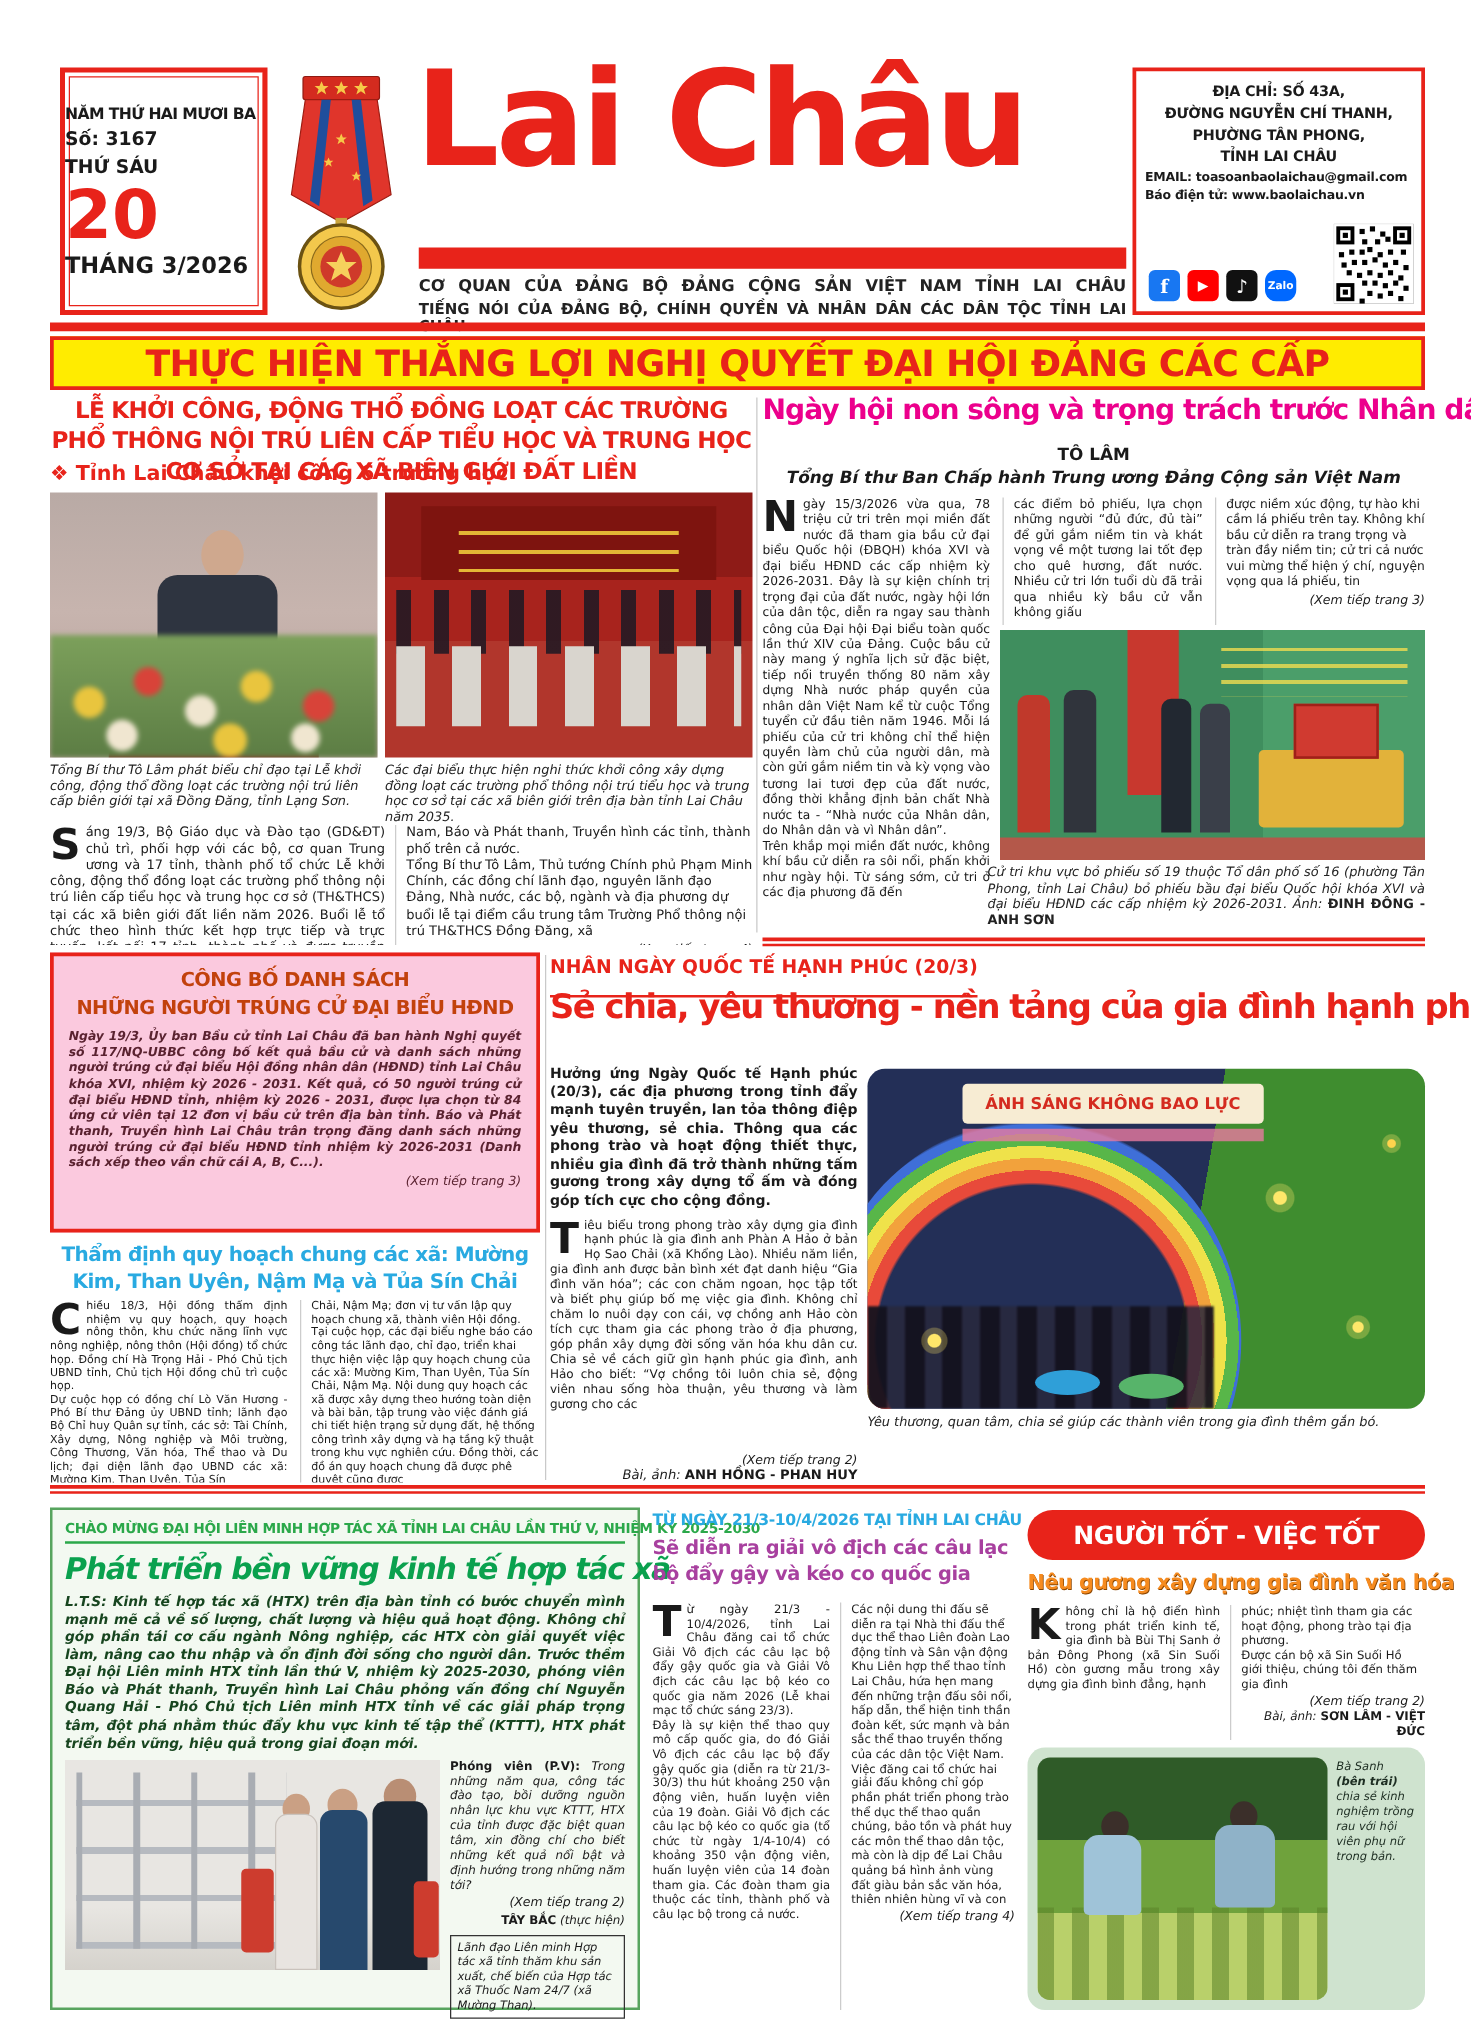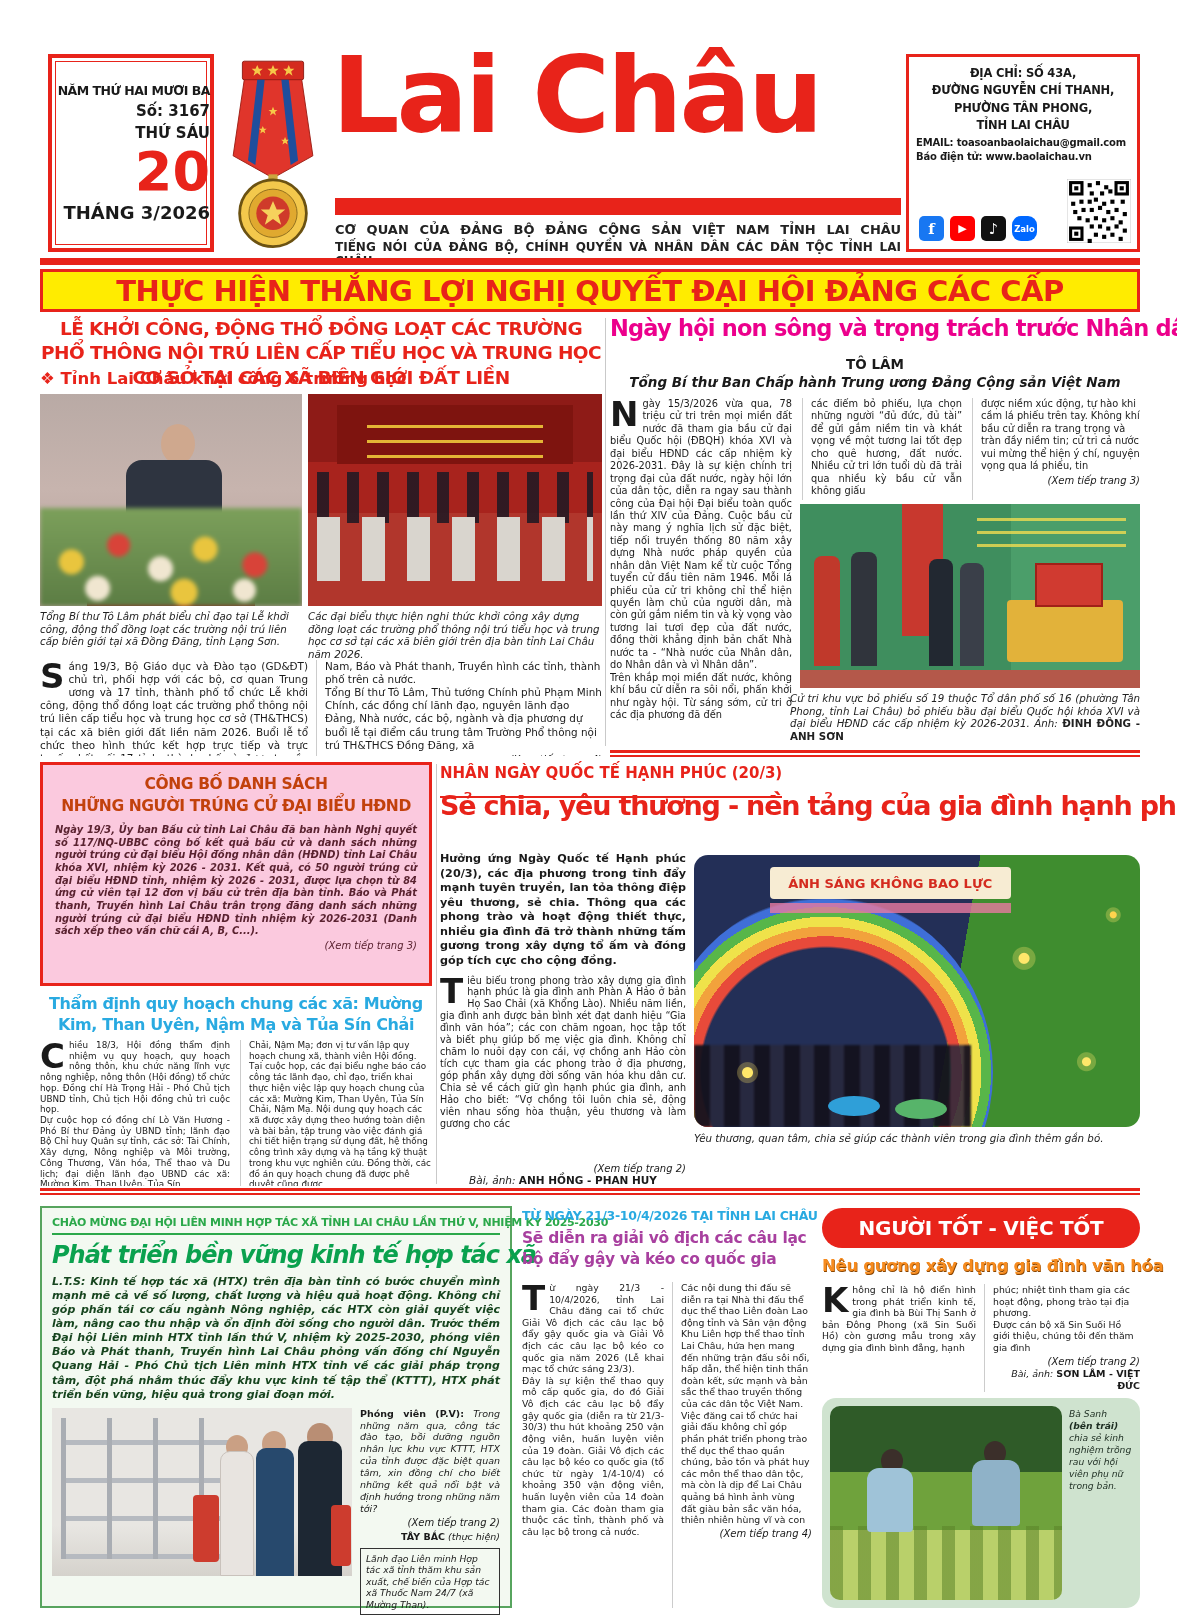--- a/index.html
+++ b/index.html
@@ -13,21 +13,21 @@
   .abs{position:absolute}
   .just{text-align:justify}
   .pre{white-space:pre-line}
   .clip{overflow:hidden}
   .ital{font-style:italic}
   .bold{font-weight:700}
 
   
   .issue-box{left:48px;top:54px;width:166px;height:198px;border:4px solid var(--red);
     box-shadow:inset 0 0 0 3px #fff, inset 0 0 0 4px var(--red);
-    display:flex;flex-direction:column;align-items:flex-end;justify-content:center;gap:4px;text-align:center}
+    display:flex;flex-direction:column;align-items:flex-start;justify-content:center;gap:4px;text-align:center}
   .issue-year{font-size:12.5px;font-weight:700;letter-spacing:-0.5px}
   .issue-no{font-size:15px;font-weight:700}
   .issue-weekday{font-size:15px;font-weight:800}
   .issue-day{font-size:54px;font-weight:800;color:var(--red);line-height:.95}
   .issue-month{font-size:18px;font-weight:800}
   .medal-wrap{left:222px;top:52px;width:102px;height:202px}
   .np-title{left:332px;top:40px;width:572px;font-size:106px;font-weight:800;color:var(--red);
     line-height:1.05;letter-spacing:-3px;white-space:nowrap}
   .title-bar{left:335px;top:198px;width:566px;height:17px;background:var(--red)}
   .tagline{left:335px;width:566px;font-weight:700;color:#222;text-align:justify;text-align-last:justify}
@@ -119,21 +119,21 @@
   .s3-headline{left:40px;top:994px;width:392px;text-align:center;font-size:16px;font-weight:800;color:var(--blue);line-height:1.3;letter-spacing:-0.4px}
   .s3-c1{left:40px;top:1040px;width:190px;height:146px;font-size:8.8px;line-height:1.22}
   .s3-c2{left:240px;top:1040px;width:192px;height:146px;font-size:8.8px;line-height:1.22;border-left:1px solid #ccc;padding-left:8px}
 
   
   .s4-kicker{left:440px;top:764px;font-size:15px;font-weight:800;color:var(--red);border-bottom:2px solid var(--red);padding-bottom:14px}
   .s4-headline{left:440px;top:790px;width:700px;font-size:27px;font-weight:800;color:var(--red);letter-spacing:-1.2px;white-space:nowrap;text-align:center}
   .s4-text{left:440px;top:852px;width:246px;height:334px;display:flex;flex-direction:column}
   .s4-intro{font-size:11.2px;line-height:1.3;font-weight:700;text-align:justify}
   .s4-body{margin-top:6px;font-size:9.6px;line-height:1.25;text-align:justify;flex:1;overflow:hidden}
-  .s4-byline{text-align:center;font-size:10.5px}
+  .s4-byline{text-align:right;font-size:10.5px}
   .photo4{left:694px;top:855px;width:446px;height:272px;border-radius:14px;background:linear-gradient(100deg,#232f57 0 58%,#3f8d2f 58%)}
   .p4-banner{top:12px;left:17%;width:54%;height:32px;background:#f7ecd3;border-radius:4px;display:flex;align-items:center;justify-content:center}
   .p4-banner span{font-weight:800;color:#d42b1f;font-size:13px;white-space:nowrap}
   .p4-strip{top:48px;left:17%;width:54%;height:10px;background:#e87aa0;opacity:.8}
   .p4-rainbow{left:-8%;bottom:-45%;width:75%;height:130%;border-radius:50%;background:
     radial-gradient(circle,transparent 51%,#e84a3a 52% 56%,#f2a23c 56% 60%,#efe24a 60% 64%,#58b649 64% 68%,#3f6fd8 68% 71%,transparent 72%)}
   .p4-crowd{left:0;bottom:0;width:62%;height:30%;filter:blur(1px);background:repeating-linear-gradient(90deg,rgba(20,18,30,.95) 0 16px,rgba(40,40,60,.85) 16px 30px)}
   .p4-tub1{left:30%;bottom:4%;width:52px;height:20px;border-radius:50%;background:#2f9fd8}
   .p4-tub2{left:45%;bottom:3%;width:52px;height:20px;border-radius:50%;background:#57b46a}
   .p4-sparkles{left:0;top:0;width:100%;height:100%;background:
@@ -320,21 +320,21 @@
     <div class="p1-podium"></div>
     <div class="p1-flowers"></div>
   </div>
   <div class="ph photo2">
     <div class="p2-screen"></div>
     <div class="p2-text"></div>
     <div class="p2-people"></div>
     <div class="p2-podiums"></div>
   </div>
   <div class="abs caption s1-cap1">Tổng Bí thư Tô Lâm phát biểu chỉ đạo tại Lễ khởi công, động thổ đồng loạt các trường nội trú liên cấp biên giới tại xã Đồng Đăng, tỉnh Lạng Sơn.</div>
-  <div class="abs caption s1-cap2">Các đại biểu thực hiện nghi thức khởi công xây dựng đồng loạt các trường phổ thông nội trú tiểu học và trung học cơ sở tại các xã biên giới trên địa bàn tỉnh Lai Châu năm 2026.</div>
+  <div class="abs caption s1-cap2">Các đại biểu thực hiện nghi thức khởi công xây dựng đồng loạt các trường phổ thông nội trú tiểu học và trung học cơ sở tại các xã biên giới trên địa bàn tỉnh Lai Châu năm 2035.</div>
 
   <div class="abs s1-body clip">
     <div class="s1-c1 colbody just clip dc" style="font-size:10.4px">Sáng 19/3, Bộ Giáo dục và Đào tạo (GD&amp;ĐT) chủ trì, phối hợp với các bộ, cơ quan Trung ương và 17 tỉnh, thành phố tổ chức Lễ khởi công, động thổ đồng loạt các trường phổ thông nội trú liên cấp tiểu học và trung học cơ sở (TH&amp;THCS) tại các xã biên giới đất liền năm 2026. Buổi lễ tổ chức theo hình thức kết hợp trực tiếp và trực tuyến, kết nối 17 tỉnh, thành phố và được truyền hình trực tiếp trên kênh VTV1, Đài Truyền hình Việt</div>
     <div class="s1-c2 colbody clip" style="font-size:10.4px">
       <span class="pre just">Nam, Báo và Phát thanh, Truyền hình các tỉnh, thành phố trên cả nước.
 Tổng Bí thư Tô Lâm, Thủ tướng Chính phủ Phạm Minh Chính, các đồng chí lãnh đạo, nguyên lãnh đạo Đảng, Nhà nước, các bộ, ngành và địa phương dự buổi lễ tại điểm cầu trung tâm Trường Phổ thông nội trú TH&amp;THCS Đồng Đăng, xã</span>
       <span class="more">(Xem tiếp trang 4)</span>
     </div>
   </div>
 

